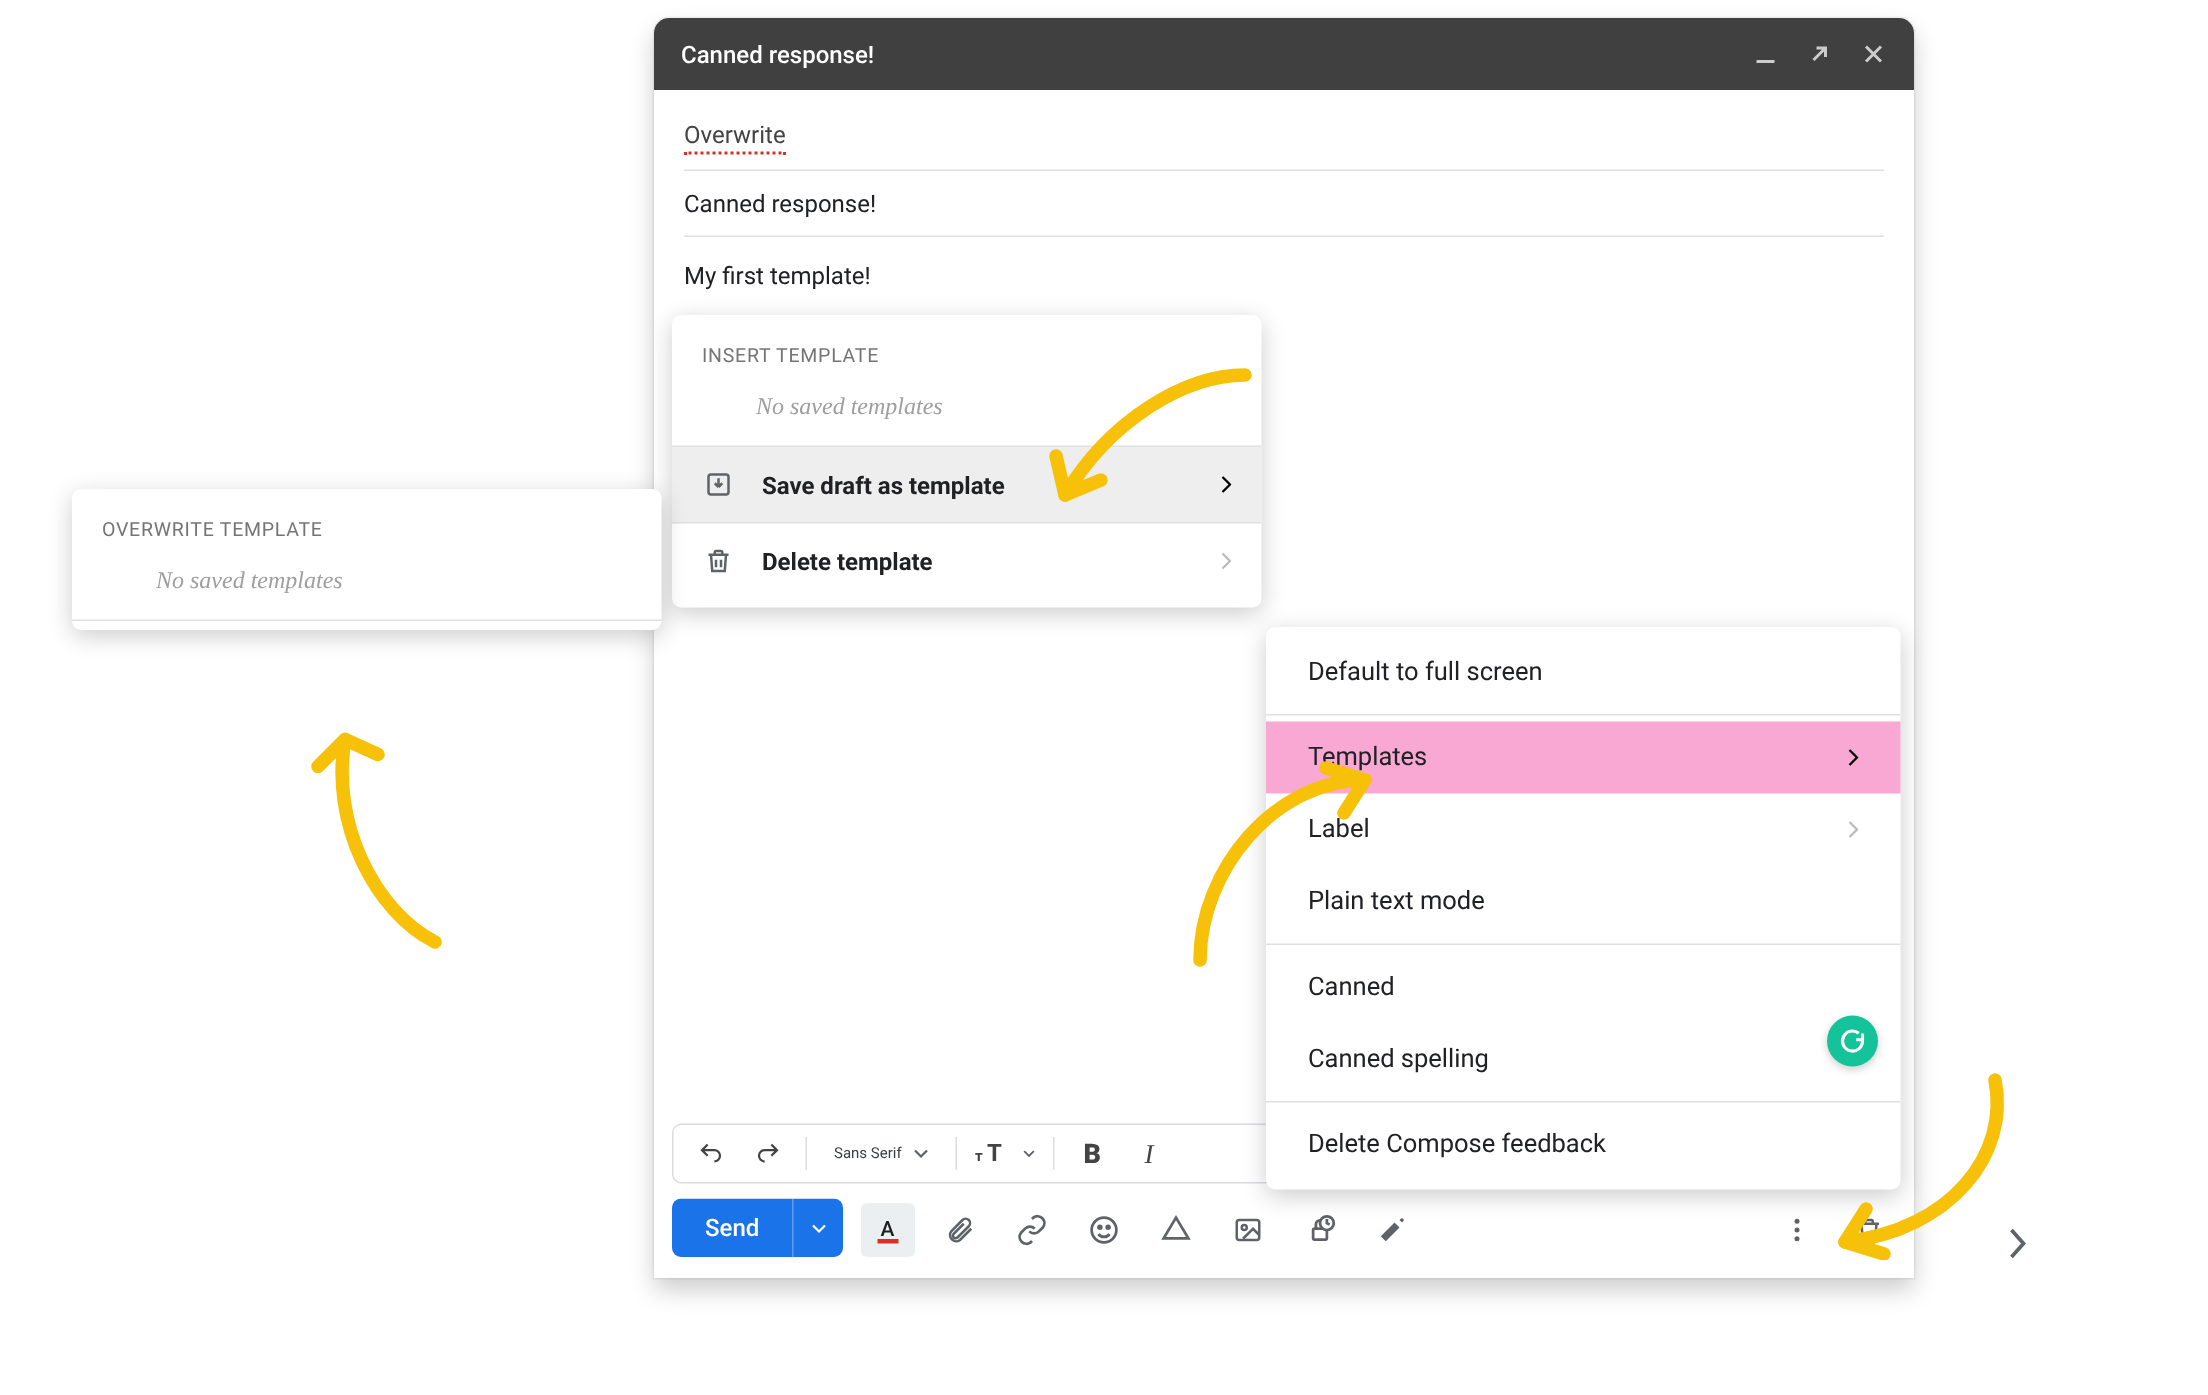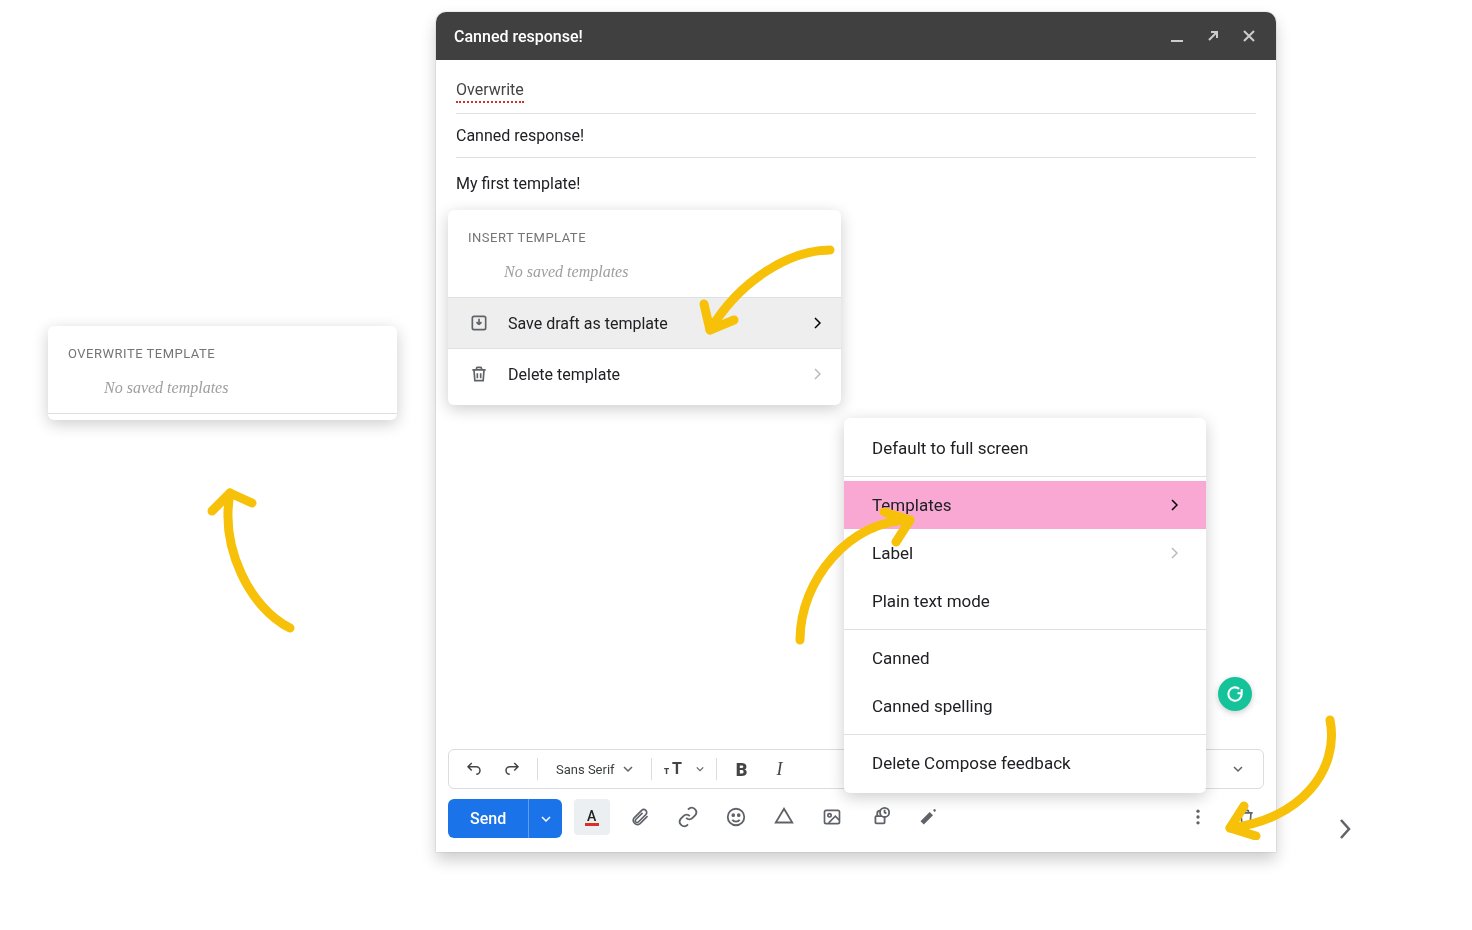--- a/index.html
+++ b/index.html
@@ -44,57 +44,57 @@
     border: 1px solid #dadce0;
     border-radius: 6px;
     margin: 0 12px 10px 12px;
     display: flex;
     align-items: center;
     padding: 0 8px;
     gap: 4px;
   }
   .fbtn { width: 34px; height: 34px; display:flex; align-items:center; justify-content:center; cursor:pointer; color:#444; border-radius:4px; }
   .vsep { width:1px; height:22px; background:#dadce0; margin:0 4px; }
-  .font-name { display:flex; align-items:center; gap:8px; padding: 0 10px; cursor:pointer; font-size:13px; color:#3c4043;}
+  .font-name { display:flex; align-items:center; gap:8px; padding: 0 10px; cursor:pointer; font-size:10px; color:#3c4043;}
   .flex-spacer { flex:1; }
 
   .send-bar {
-    display:flex; align-items:flex-start; padding: 0 12px 14px 12px; gap: 12px;
+    display:flex; align-items:flex-end; padding: 0 12px 14px 12px; gap: 12px;
   }
   .send-wrap { display:flex; border-radius:6px; overflow:hidden; }
   .send-btn { background:#1a73e8; color:#fff; font-size:16px; font-weight:500; padding:10px 22px; border:none; cursor:pointer; }
   .send-more { background:#1a73e8; border-left:1px solid rgba(255,255,255,0.3); width:34px; display:flex; align-items:center; justify-content:center; cursor:pointer;}
   .sb-icon { width:36px; height:36px; display:flex; align-items:center;justify-content:center; cursor:pointer; color:#5f6368; border-radius:4px;}
   .sb-icon.boxed { background:#eceff1; }
 
   
   .menu {
     position:absolute; background:#fff; border-radius:6px; box-shadow: 0 4px 16px rgba(0,0,0,0.2); padding: 6px 0;
   }
   .menu-section-label { font-size:13px; letter-spacing: 0.5px; color:#757575; padding: 14px 20px 10px 20px; text-transform:uppercase;}
   .menu-empty { font-size:16px; color:#9e9e9e; font-style:italic; padding: 8px 0 16px 56px; font-family: Liberation Serif, serif; }
   .menu-item { display:flex; align-items:center; justify-content:space-between; padding: 14px 20px; font-size:16px; color:#202124; cursor:pointer; gap:16px;}
-  .menu-item .left { display:flex; align-items:center; gap:18px; }
+  .menu-item .left { display:flex; align-items:center; gap:18px;font-weight:bold; }
   .menu-item .ic { width:22px; height:22px; display:flex; align-items:center; justify-content:center; color:#5f6368; }
   .menu-item.hovered { background:#eee; }
   .menu-divider { height:1px; background:#e0e0e0; }
   .caret { color:#5f6368; }
   .caret.dim { color:#bdbdbd; }
 
   
-  .more-menu { left: 844px; top: 418px; width: 362px; }
+  .more-menu { left: 844px; top: 418px; width: 423px; }
   .more-menu .item { padding: 14px 28px; font-size:17px; display:flex; justify-content:space-between; align-items:center; cursor:pointer; color:#202124;}
   .more-menu .item.hovered { background:#f9a8d4; }
   .more-menu .hr { height:1px; background:#e0e0e0; margin: 4px 0; }
 
   
   .templates-menu { left: 448px; top: 210px; width: 393px; }
 
   
-  .overwrite-menu { left: 48px; top: 326px; width: 349px; }
+  .overwrite-menu { left: 48px; top: 326px; width: 393px; }
 
   
   .grammarly { position:absolute; left:1218px; top:677px; width:34px; height:34px; border-radius:50%; background:#15c39a; display:flex; align-items:center; justify-content:center; color:#fff; font-weight:700; font-size:20px; box-shadow:0 2px 6px rgba(0,0,0,.2);}
 
   
   .page-next { position:absolute; right:120px; top:818px; color:#5f6368; font-size:22px; cursor:pointer;}
 
   
   .arrow { position:absolute; pointer-events:none; }
 

